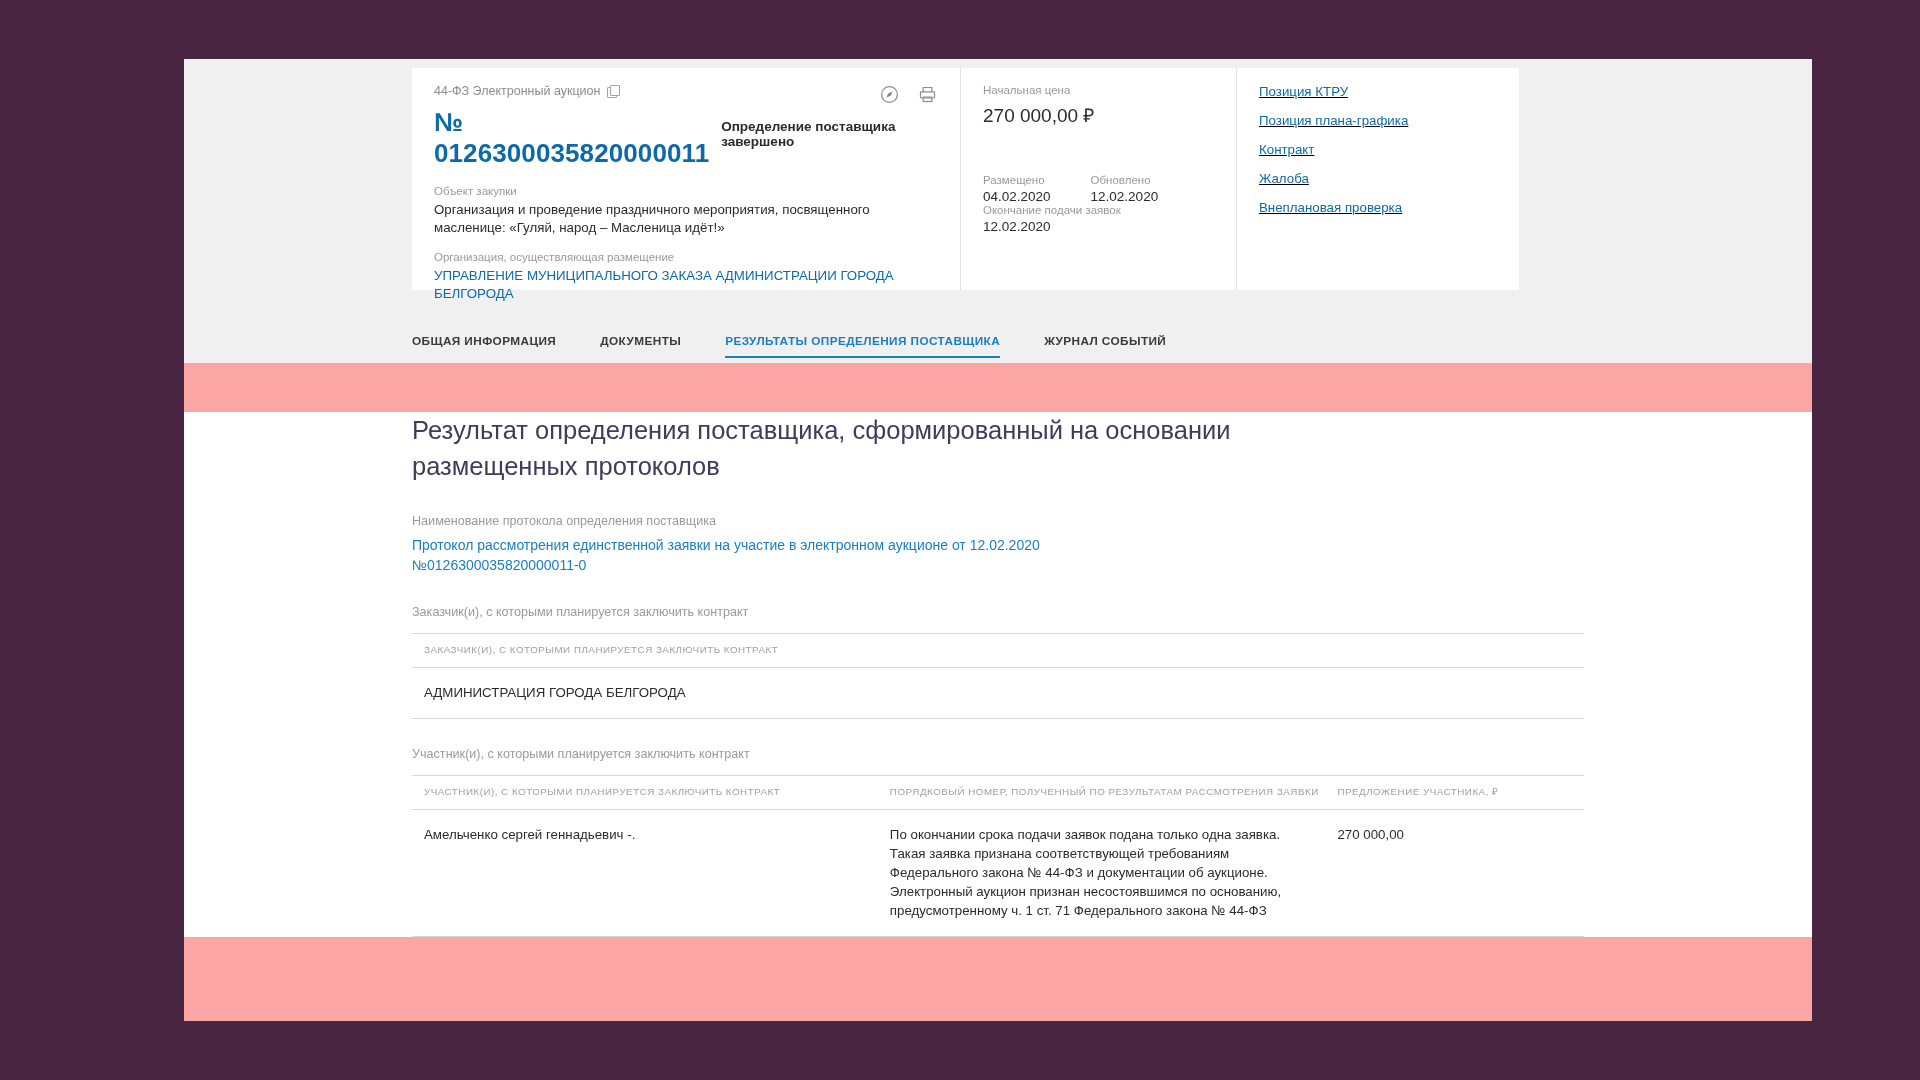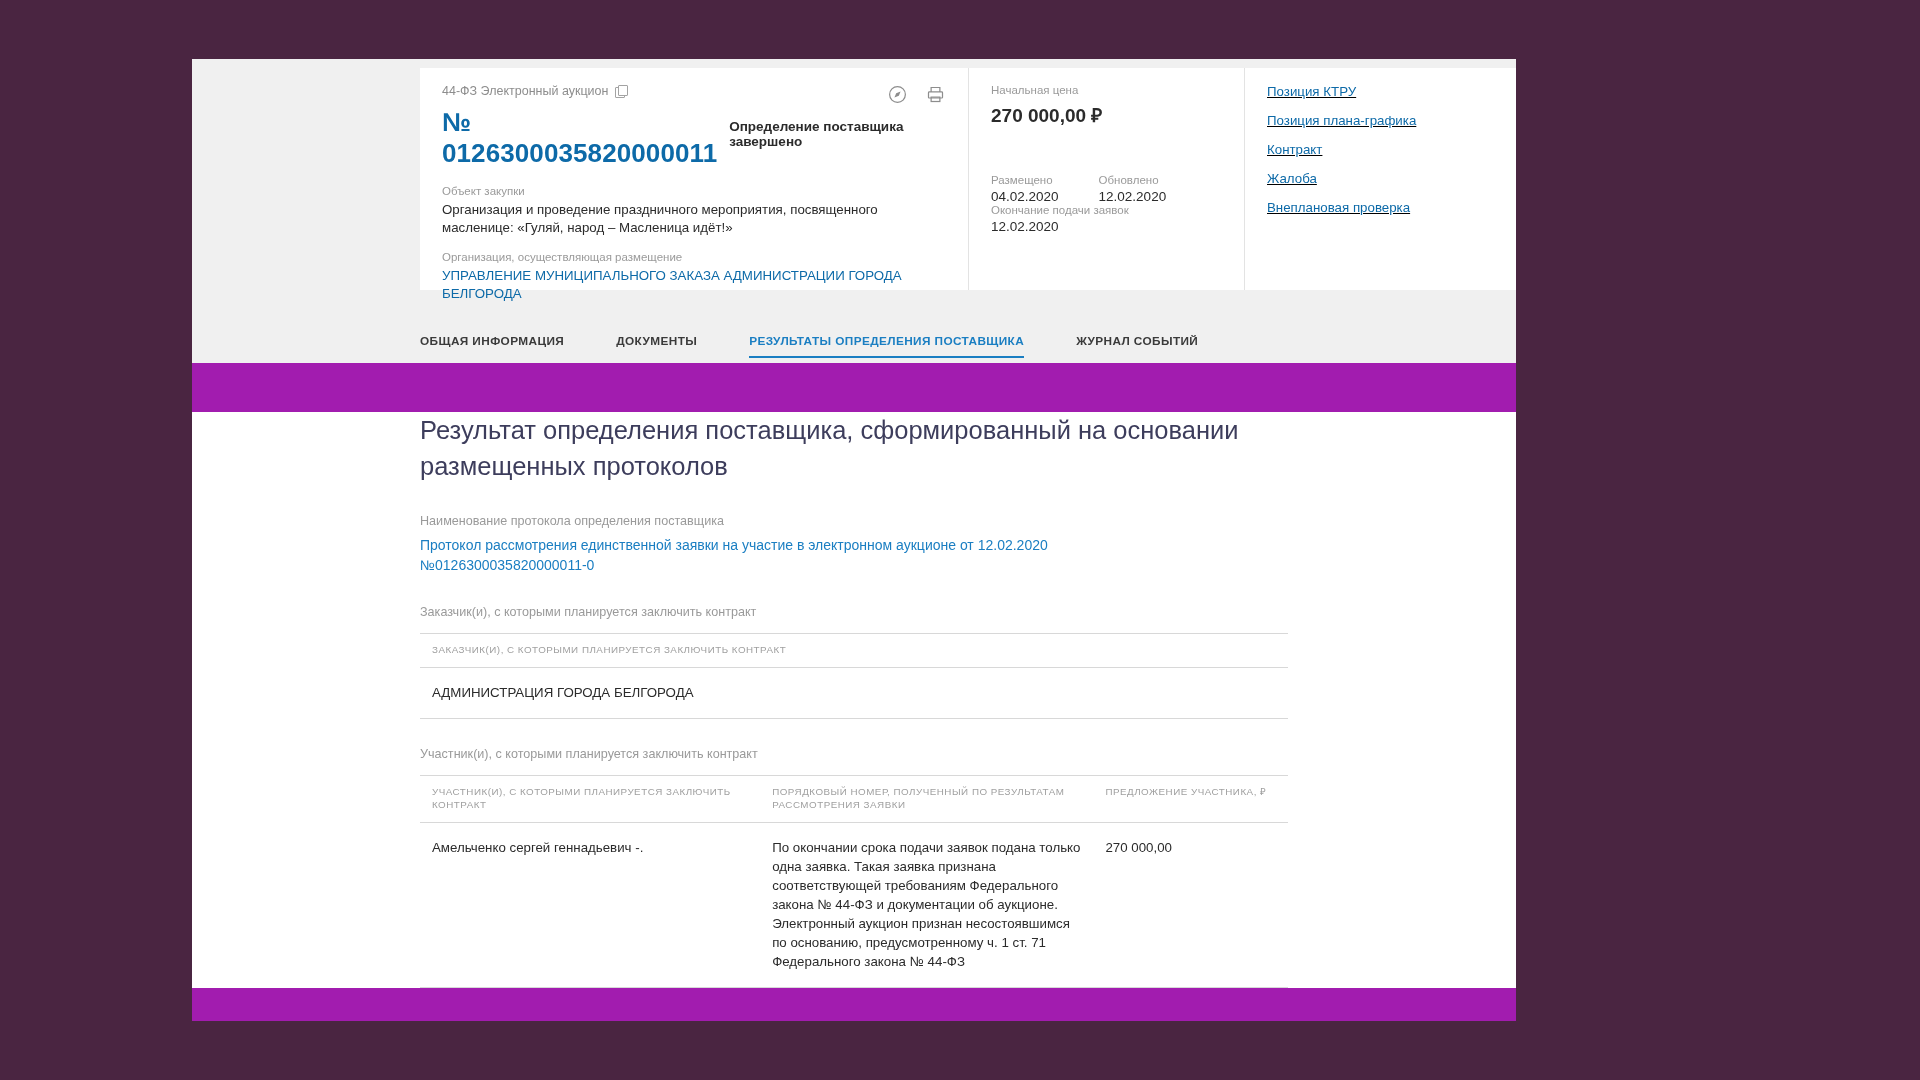--- a/index.html
+++ b/index.html
@@ -6,25 +6,25 @@
     margin: 0;
     padding: 0;
     background: #4a2541;
     width: 1920px;
     height: 1080px;
     overflow: hidden;
     font-family: "Liberation Sans", sans-serif;
   }
   #page {
     position: absolute;
-    left: 192px;
+    left: 184px;
     top: 59px;
-    width: 1324px;
+    width: 1628px;
     height: 962px;
-    background: #a21caf;
+    background: #fca5a5;
     overflow: hidden;
   }
 
   
   .header-area {
     background: #f0f0f0;
     padding: 0;
     width: 100%;
     height: 304px;
     box-sizing: border-box;
@@ -140,21 +140,21 @@
   .icon-btn svg { display: block; }
 
   .price-label {
     color: #9a9a9a;
     font-size: 11.5px;
     margin-bottom: 6px;
   }
   .price-value {
     color: #2b2b2b;
     font-size: 19px;
-    font-weight: bold;
+    font-weight: normal;
     margin-bottom: 46px;
   }
   .date-grid {
     display: flex;
     gap: 40px;
   }
   .date-cell .dlabel {
     color: #9a9a9a;
     font-size: 11.5px;
     margin-bottom: 3px;
@@ -177,21 +177,21 @@
   .tabs {
     position: absolute;
     left: 0;
     bottom: 0;
     width: 100%;
     height: 44px;
     display: flex;
     align-items: center;
     padding-left: 228px;
     box-sizing: border-box;
-    gap: 16px;
+    gap: 8px;
   }
   .tab {
     font-size: 11.8px;
     font-weight: bold;
     letter-spacing: 0.4px;
     color: #3a3a3a;
     padding: 0 22px 12px 0;
     margin-right: 14px;
     cursor: pointer;
     position: relative;

